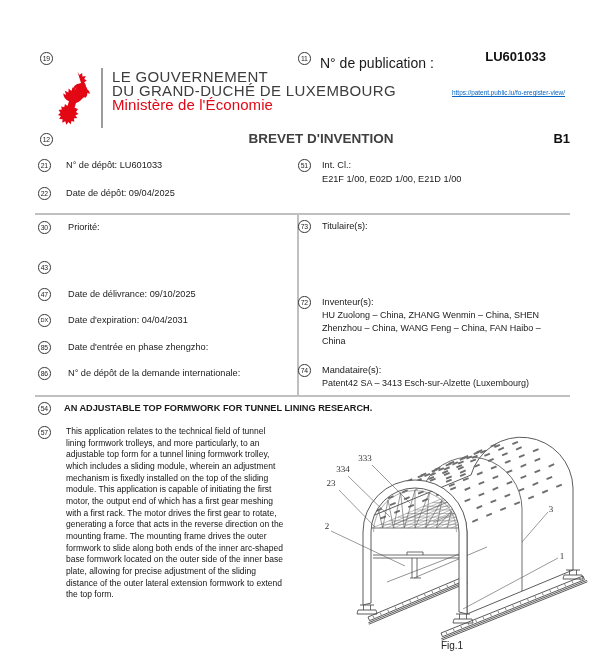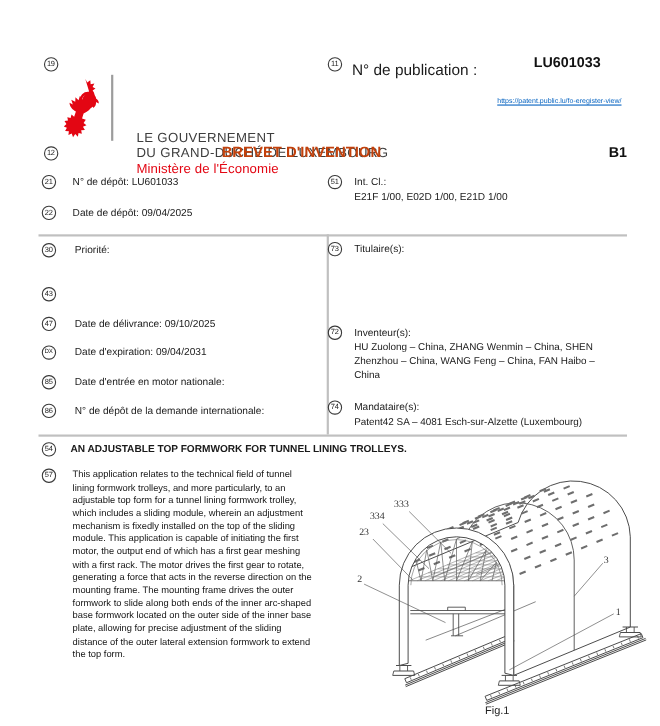--- a/index.html
+++ b/index.html
@@ -6,29 +6,29 @@
   .page{position:relative;width:600px;height:660px;background:#fff;overflow:hidden;
         font-family:"Liberation Sans",sans-serif;color:#1a1a1a;}
   .inid{position:absolute;width:12.5px;height:12.5px;border:1px solid #3a3a3a;border-radius:50%;
         font-size:6.8px;display:flex;align-items:center;justify-content:center;color:#222;
         box-sizing:border-box;letter-spacing:-0.2px;}
   .inid.small{font-size:5.6px;}
   .txt{position:absolute;font-size:9.2px;white-space:nowrap;color:#1a1a1a;}
   .val{position:absolute;font-size:9px;line-height:13px;white-space:pre-line;width:256px;color:#1a1a1a;}
   .rule{position:absolute;left:35px;width:535px;height:1.5px;background:#c0c0c0;}
   .vdiv{position:absolute;width:1.5px;background:#c0c0c0;}
-  .gov{position:absolute;left:124px;top:70px;font-size:12px;line-height:14px;
-       letter-spacing:0.35px;color:#3d3d3d;font-weight:500;margin-top:48px;}
+  .gov{position:absolute;left:112px;top:70px;font-size:15px;line-height:14px;
+       letter-spacing:0.35px;color:#3d3d3d;font-weight:500;}
   .gov .red{letter-spacing:0.1px;font-weight:400;}
   .pubnum{position:absolute;left:440px;top:49px;width:106px;text-align:right;
           font-size:13px;font-weight:bold;color:#111;}
   .eregister{position:absolute;left:385px;top:89px;width:180px;text-align:right;
              font-size:6.4px;text-decoration:underline;cursor:pointer;}
   .doc-title{position:absolute;left:0;top:131px;width:548px;text-align:center;
-             font-size:13.5px;font-weight:bold;color:#c2410c;}
+             font-size:13.5px;font-weight:bold;color:#404040;padding-left:47px;}
   .kind{position:absolute;left:500px;top:131px;width:70px;text-align:right;
         font-size:13px;font-weight:bold;color:#111;}
   .title54{position:absolute;left:64px;top:403px;font-size:9.2px;font-weight:bold;white-space:nowrap;}
   .abstract{position:absolute;left:66px;top:426px;width:252px;font-size:8.5px;
             line-height:11.65px;white-space:pre-line;color:#141414;}
   .lion-divider{position:absolute;left:101px;top:68px;width:1.5px;height:60px;background:#9c9c9c;}
   #fig-svg{position:absolute;left:315px;top:424px;}
   #fig-svg text.ref{font-family:"Liberation Serif",serif;font-size:9px;fill:#333;}
   #fig-svg text.cap{font-family:"Liberation Sans",sans-serif;font-size:10px;fill:#222;}
 </style>
@@ -71,43 +71,43 @@
 
   <div class="rule" style="top:213px"></div>
   <div class="vdiv" style="left:297px;top:213px;height:182px"></div>
 
   <div class="inid" style="left:38px;top:221px">30</div>
   <div class="txt" style="left:68px;top:222px">Priorité:</div>
   <div class="inid" style="left:38px;top:261px">43</div>
   <div class="inid" style="left:38px;top:288px">47</div>
   <div class="txt" style="left:68px;top:289px">Date de délivrance: 09/10/2025</div>
   <div class="inid small" style="left:38px;top:314px">DX</div>
-  <div class="txt" style="left:68px;top:315px">Date d'expiration: 09/04/2031</div>
+  <div class="txt" style="left:68px;top:315px">Date d'expiration: 04/04/2031</div>
   <div class="inid" style="left:38px;top:341px">85</div>
-  <div class="txt" style="left:68px;top:342px">Date d'entrée en motor nationale:</div>
+  <div class="txt" style="left:68px;top:342px">Date d'entrée en phase zhengzho:</div>
   <div class="inid" style="left:38px;top:367px">86</div>
   <div class="txt" style="left:68px;top:368px">N° de dépôt de la demande internationale:</div>
 
   <div class="inid" style="left:298px;top:220px">73</div>
   <div class="txt" style="left:322px;top:221px">Titulaire(s):</div>
 
   <div class="inid" style="left:298px;top:296px">72</div>
   <div class="txt" style="left:322px;top:297px">Inventeur(s):</div>
   <div class="val" style="left:322px;top:309px">HU Zuolong – China, ZHANG Wenmin – China, SHEN
 Zhenzhou – China, WANG Feng – China, FAN Haibo –
 China</div>
 
   <div class="inid" style="left:298px;top:364px">74</div>
   <div class="txt" style="left:322px;top:365px">Mandataire(s):</div>
-  <div class="val" style="left:322px;top:377px">Patent42 SA – 4081 Esch-sur-Alzette (Luxembourg)</div>
+  <div class="val" style="left:322px;top:377px">Patent42 SA – 3413 Esch-sur-Alzette (Luxembourg)</div>
 
   <div class="rule" style="top:395px"></div>
 
   <div class="inid" style="left:38px;top:402px">54</div>
-  <div class="title54">AN ADJUSTABLE TOP FORMWORK FOR TUNNEL LINING TROLLEYS.</div>
+  <div class="title54">AN ADJUSTABLE TOP FORMWORK FOR TUNNEL LINING RESEARCH.</div>
   <div class="inid" style="left:38px;top:426px">57</div>
   <div class="abstract">This application relates to the technical field of tunnel
 lining formwork trolleys, and more particularly, to an
 adjustable top form for a tunnel lining formwork trolley,
 which includes a sliding module, wherein an adjustment
 mechanism is fixedly installed on the top of the sliding
 module. This application is capable of initiating the first
 motor, the output end of which has a first gear meshing
 with a first rack. The motor drives the first gear to rotate,
 generating a force that acts in the reverse direction on the

